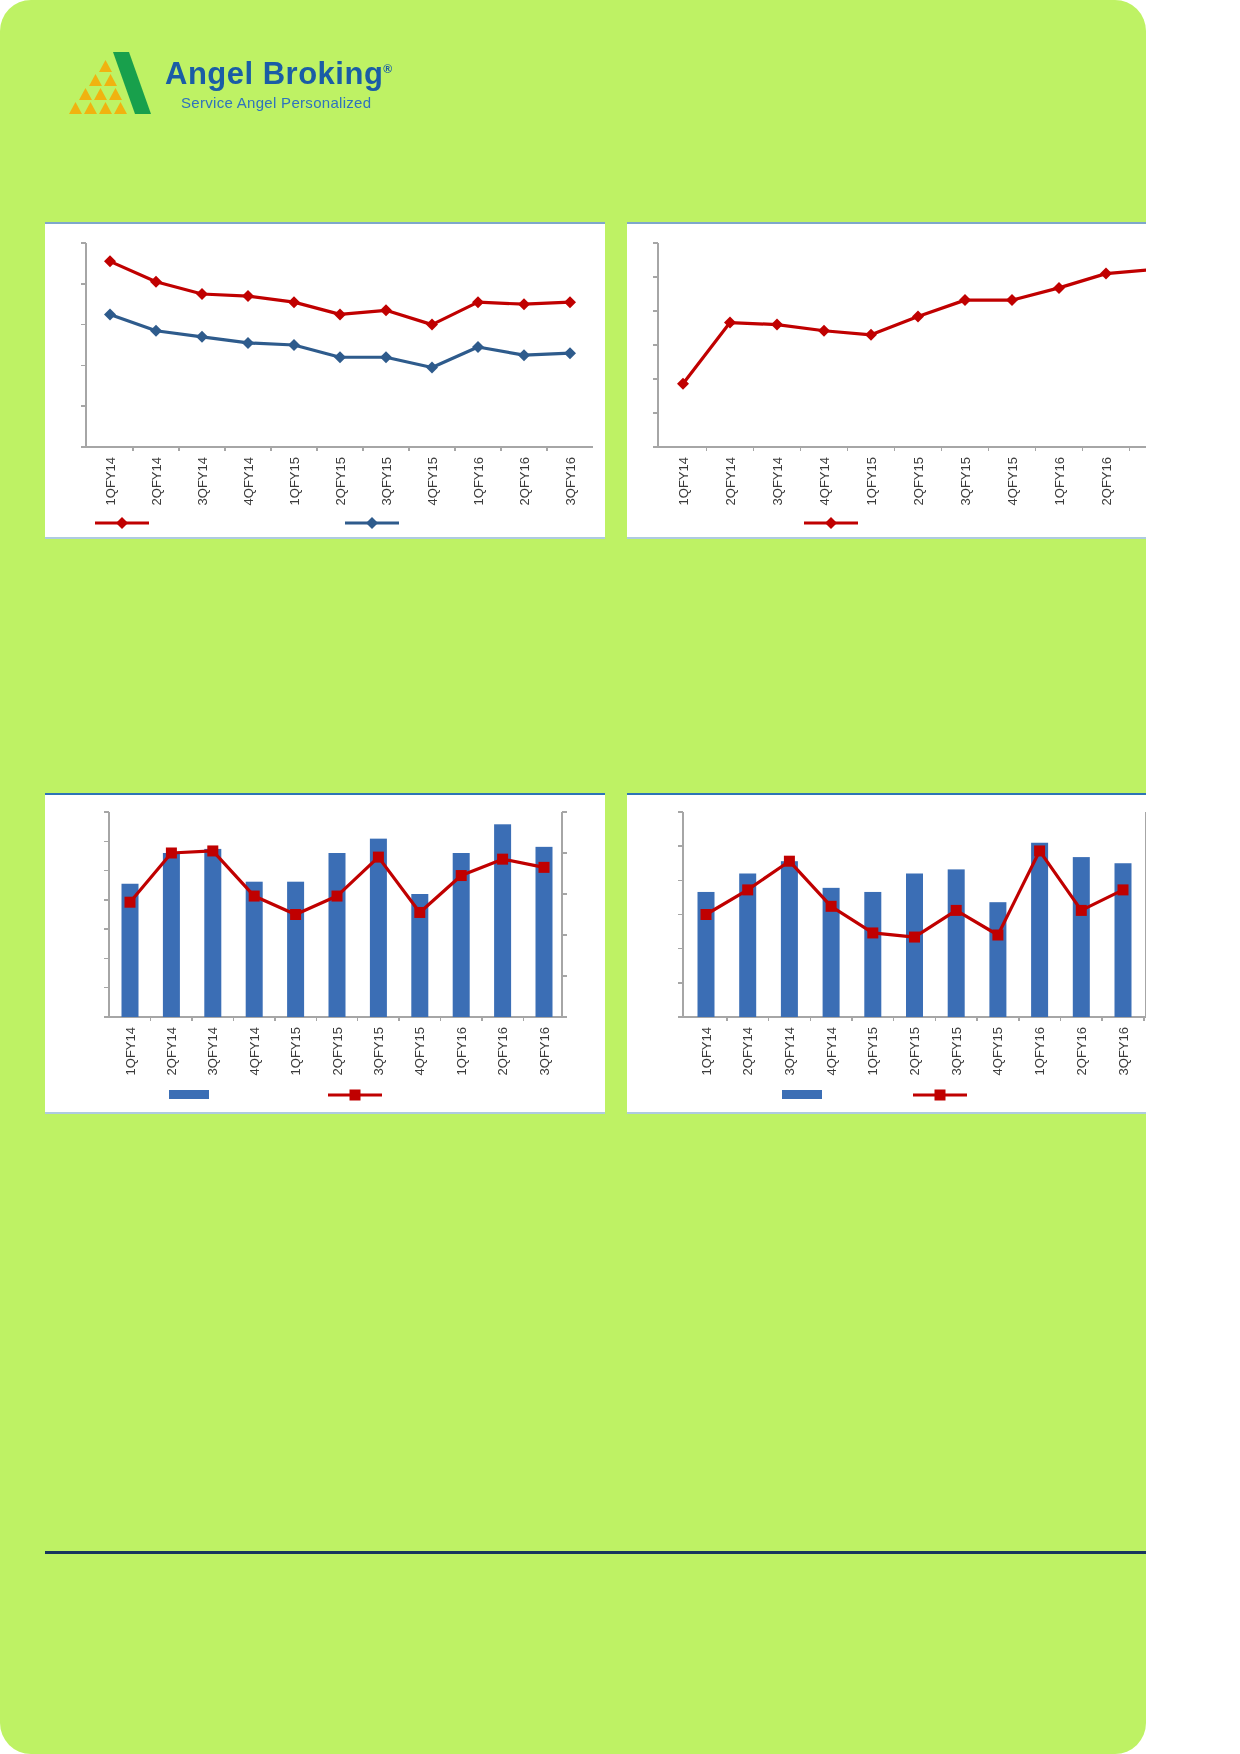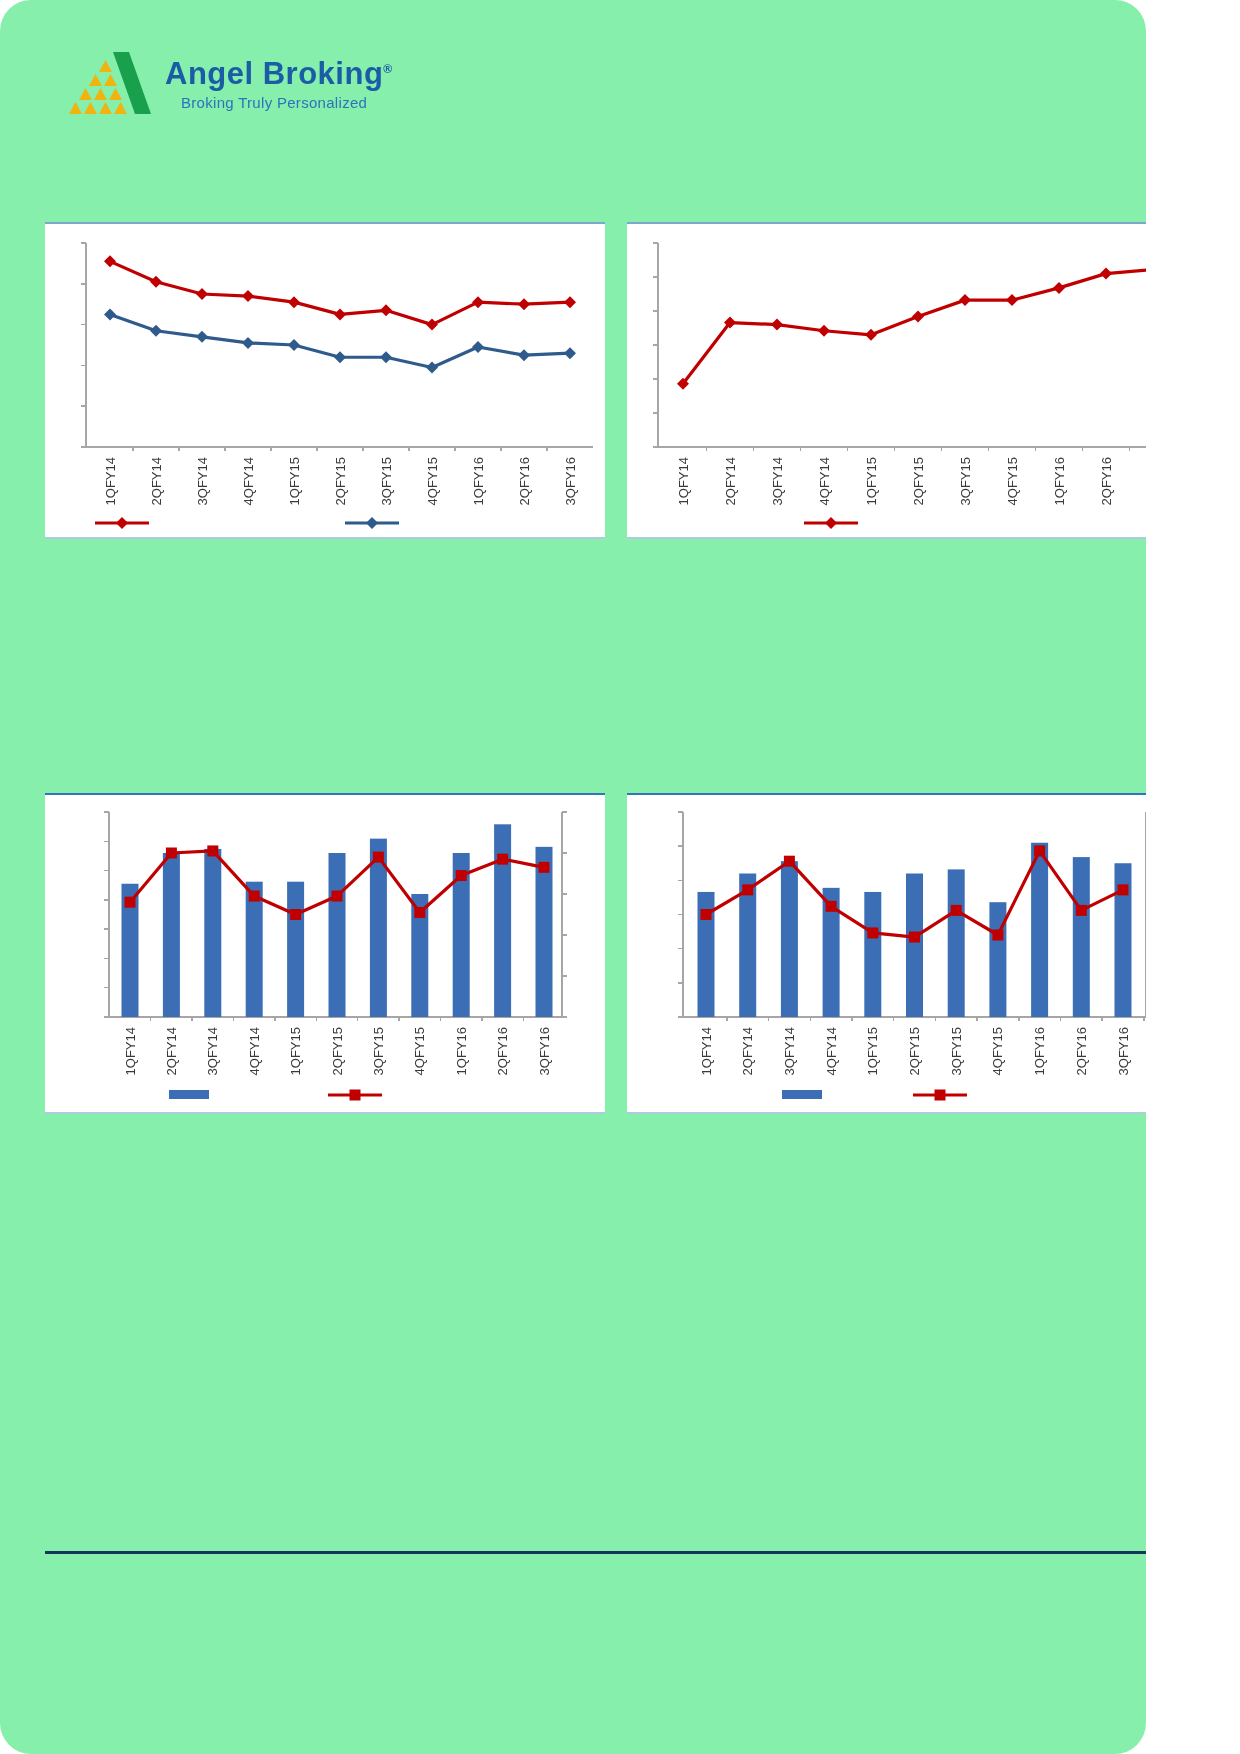--- a/index.html
+++ b/index.html
@@ -1,17 +1,17 @@
 <!DOCTYPE html>
 <html style="--brand-blue: #1A5DA6; --tagline-blue: #2E72BE; --logo-yellow: #F0B310; --logo-green: #18A04C; --divider-top-row1: #7FA7CB; --divider-top-row2: #2E74B6; --divider-bottom: #AECBE0; --footer-navy: #17365D; --axis: #A6A6A6; --label: #3A3A3A; --bar-blue: #3B6EB5; --line-red: #C00000; --line-blue: #2E5B8C;"><head>
 <meta charset="utf-8">
 <style>
   html,body{margin:0;padding:0;background:#ffffff;}
   #page{
-    position:relative;width:1146px;height:1754px;background:#86efac;overflow:hidden;
+    position:relative;width:1146px;height:1754px;background:#bef264;overflow:hidden;
     font-family:"Liberation Sans", sans-serif;
     border-radius:31px;
   }
   #logo{position:absolute;left:55px;top:50px;display:flex;align-items:flex-start;}
   #logo-text{margin-left:10px;padding-top:8px;}
   #brand{font-size:31px;font-weight:bold;color:var(--brand-blue);letter-spacing:0.5px;line-height:1.05;}
   #brand sup{font-size:12px;vertical-align:super;}
   #tagline{font-size:15px;color:var(--tagline-blue);margin-top:3px;margin-left:16px;letter-spacing:0.3px;}
   .card{position:absolute;background:#ffffff;}
   .card .top-rule{position:absolute;left:0;top:0;width:100%;height:2px;}
@@ -39,21 +39,21 @@
       <polygon points="24,50 37,50 30.5,38" class="logo-yellow" fill="#F0B310"></polygon>
       <polygon points="39,50 52,50 45.5,38" class="logo-yellow" fill="#F0B310"></polygon>
       <polygon points="54,50 67,50 60.5,38" class="logo-yellow" fill="#F0B310"></polygon>
       <polygon points="14,64 27,64 20.5,52" class="logo-yellow" fill="#F0B310"></polygon>
       <polygon points="29,64 42,64 35.5,52" class="logo-yellow" fill="#F0B310"></polygon>
       <polygon points="44,64 57,64 50.5,52" class="logo-yellow" fill="#F0B310"></polygon>
       <polygon points="59,64 72,64 65.5,52" class="logo-yellow" fill="#F0B310"></polygon>
     </svg>
     <div id="logo-text">
       <div id="brand"><span>Angel Broking</span><sup>®</sup></div>
-      <div id="tagline">Broking Truly Personalized</div>
+      <div id="tagline">Service Angel Personalized</div>
     </div>
   </div>
 
   <div id="card1" class="card row1">
     <div class="top-rule"></div>
     <svg id="c1" width="560" height="317" viewBox="0 0 560 317">
         <line x1="41" y1="21" x2="41" y2="225" stroke="#A6A6A6" stroke-width="1.5" shape-rendering="crispEdges"></line>
         <line x1="36" y1="21" x2="41" y2="21" stroke="#A6A6A6" stroke-width="1.5" shape-rendering="crispEdges"></line>
         <line x1="36" y1="61.8" x2="41" y2="61.8" stroke="#A6A6A6" stroke-width="1.5" shape-rendering="crispEdges"></line>
         <line x1="36" y1="102.6" x2="41" y2="102.6" stroke="#A6A6A6" stroke-width="1.5" shape-rendering="crispEdges"></line>

